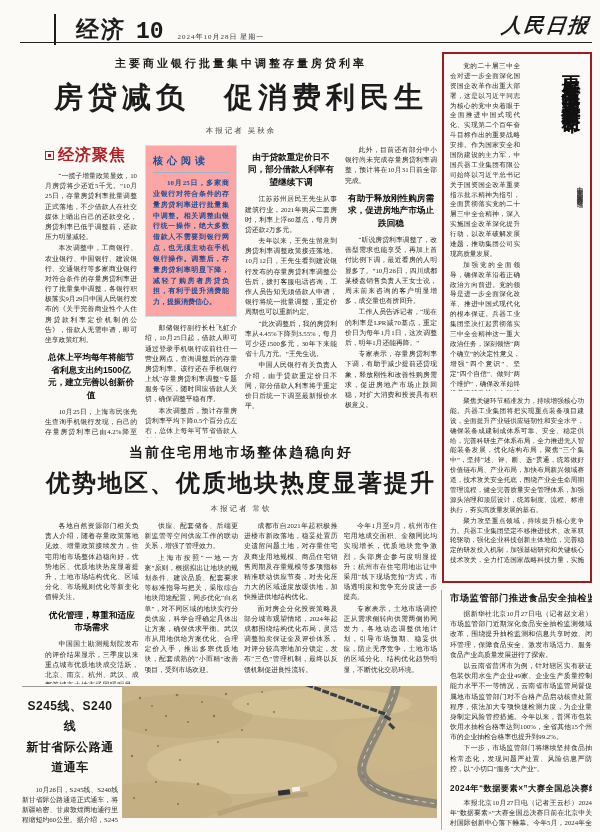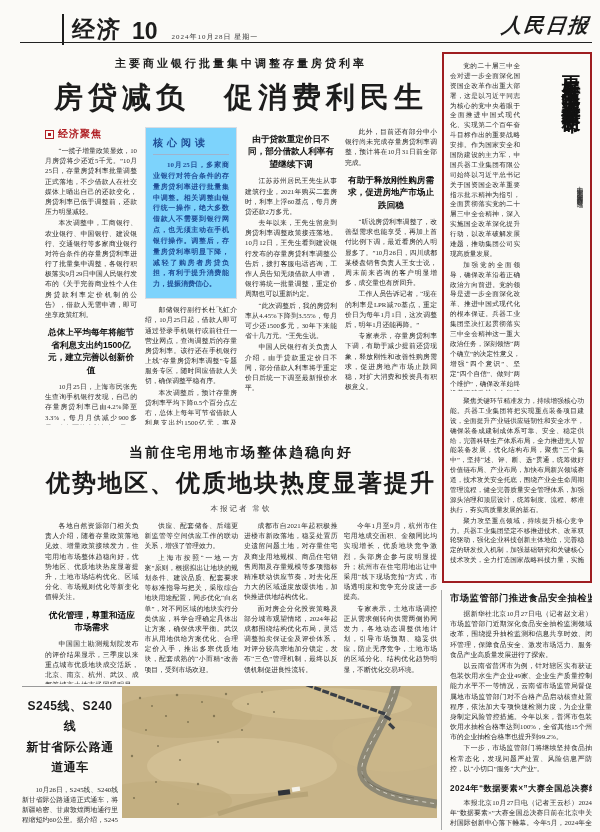--- a/index.html
+++ b/index.html
@@ -4,41 +4,41 @@
 <style>
   * { box-sizing: border-box; margin: 0; padding: 0; }
   html,body { background:#e8e6e1; }
   .page {
     position: relative; width: 600px; height: 832px; margin: 0 auto;
     background: #fbfaf7; overflow: hidden; color:#1c1c1c;
     font-family: "Liberation Serif", serif;
   }
   
   .hdr { position:absolute; left:20px; top:12px; right:8px; height:30px; }
-  .hdr-left { position:absolute; left:42px; top:2px; display:flex; align-items:flex-end; border-left:2.5px solid #1c1c1c; padding-left:8px; }
+  .hdr-left { position:absolute; left:34px; top:2px; display:flex; align-items:flex-end; border-left:2.5px solid #1c1c1c; padding-left:20px; }
   .hdr-section { font-family:"Liberation Sans",sans-serif; font-weight:700; font-size:23px; letter-spacing:2px; }
-  .hdr-page { font-family:Liberation Sans, sans-serif; font-weight:700; font-size:23px; margin-left:10px; }
+  .hdr-page { font-family:Liberation Mono, monospace; font-weight:700; font-size:23px; margin-left:10px; }
   .hdr-date { font-size:7px; color:#333; margin-left:14px; padding-bottom:3px; letter-spacing:1px; }
   .masthead { position:absolute; right:2px; top:0; font-family:"Liberation Serif",serif; font-style:italic; font-weight:700; font-size:20px; letter-spacing:2px; transform:skewX(-6deg); }
   .hdr-rule { position:absolute; left:20px; right:8px; top:42px; border-top:1.6px solid #222; }
 
   
   .main { position:absolute; left:45px; top:56px; width:392px; height:382px; overflow:hidden; }
   .kicker { text-align:center; font-family:"Liberation Sans",sans-serif; font-weight:700; font-size:11px; letter-spacing:3px; }
   .main-title { text-align:center; font-family:"Liberation Sans",sans-serif; font-weight:900; font-size:29px; letter-spacing:5px; margin-top:7px; white-space:nowrap; }
   .byline { text-align:center; font-size:7.5px; color:#444; margin-top:8px; letter-spacing:2px; }
   .cols { display:flex; gap:8px; margin-top:9px; height:298px; overflow:hidden; }
   .col { flex:1; overflow:hidden; }
   p.t { font-size:6.8px; line-height:1.5; text-align:justify; text-indent:2em; margin-bottom:1px; color:#2a2a2a; }
   .sub { font-family:"Liberation Sans",sans-serif; font-weight:700; font-size:8.6px; line-height:1.45; text-align:center; margin:6px 2px; color:#111; }
   .focus { display:flex; align-items:center; gap:4px; margin-bottom:5px; }
   .focus-box { width:9px; height:9px; border:1.6px solid #b01f24; position:relative; flex:0 0 auto; }
   .focus-box::after { content:""; position:absolute; left:2px; top:2px; right:2px; bottom:2px; background:#b01f24; }
-  .focus-label { color:#b01f24; font-family:"Liberation Sans",sans-serif; font-weight:700; font-size:10px; letter-spacing:1px; }
-  .corebox { background:#7dd3fc; border:1px solid #d8dde4; padding:8px 7px; margin-bottom:6px; }
+  .focus-label { color:#b01f24; font-family:"Liberation Sans",sans-serif; font-weight:700; font-size:16px; letter-spacing:1px; }
+  .corebox { background:#fca5a5; border:1px solid #d8dde4; padding:8px 7px; margin-bottom:6px; }
   .corebox h3 { color:#1f4e96; font-family:"Liberation Sans",sans-serif; font-size:10px; letter-spacing:4px; text-align:left; border-bottom:1px solid #9fb3cd; padding-bottom:4px; margin-bottom:5px; }
   .corebox p { color:#1f4e96; font-size:7px; line-height:1.55; text-align:justify; text-indent:2em; font-weight:600; }
 
   
   .redbox { position:absolute; left:442px; top:52px; width:150px; height:531px; border:2.2px solid #9e1d20; padding:7px 6px 6px; overflow:hidden; background:#fbfaf7; }
   .rb-top { display:flex; height:330px; overflow:hidden; }
   .rb-body-top { flex:1; overflow:hidden; padding-right:4px; }
   .rb-titlecol { width:60px; writing-mode:vertical-rl; text-orientation:upright; display:flex; }
   .rb-title { font-family:"Liberation Sans",sans-serif; font-weight:900; font-size:19px; letter-spacing:3px; line-height:1.35; color:#111; }
   .rb-attr { font-size:6.5px; color:#333; letter-spacing:1px; padding-top:78px; margin-left:2px; }
@@ -80,20 +80,21 @@
       <span class="hdr-page">10</span>
       <span class="hdr-date">2024年10月28日 星期一</span>
     </div>
     <div class="masthead">人民日报</div>
   </div>
   <div class="hdr-rule"></div>
 
   <div class="main">
     <div class="kicker">主要商业银行批量集中调整存量房贷利率</div>
     <div class="main-title">房贷减负　促消费利民生</div>
+    <div class="byline">本报记者 吴秋余</div>
     <div class="cols">
       <div class="col">
         <div class="focus">
           <span class="focus-box"></span>
           <span class="focus-label">经济聚焦</span>
         </div>
         <p class="t">“一揽子增量政策显效，10月房贷将少还近5千元。”10月25日，存量房贷利率批量调整正式落地，不少借款人在社交媒体上晒出自己的还款变化，房贷利率已低于调整前，还款压力明显减轻。</p>
         <p class="t">本次调整中，工商银行、农业银行、中国银行、建设银行、交通银行等多家商业银行对符合条件的存量房贷利率进行了批量集中调整，各银行积极落实9月29日中国人民银行发布的《关于完善商业性个人住房贷款利率定价机制的公告》，借款人无需申请，即可坐享政策红利。</p>
         <div class="sub">总体上平均每年将能节省利息支出约1500亿元，建立完善以创新价值</div>
         <p class="t">10月25日，上海市民张先生查询手机银行发现，自己的存量房贷利率已由4.2%降至3.3%，每月月供减少900多元，全年可节省利息上万元。</p>

